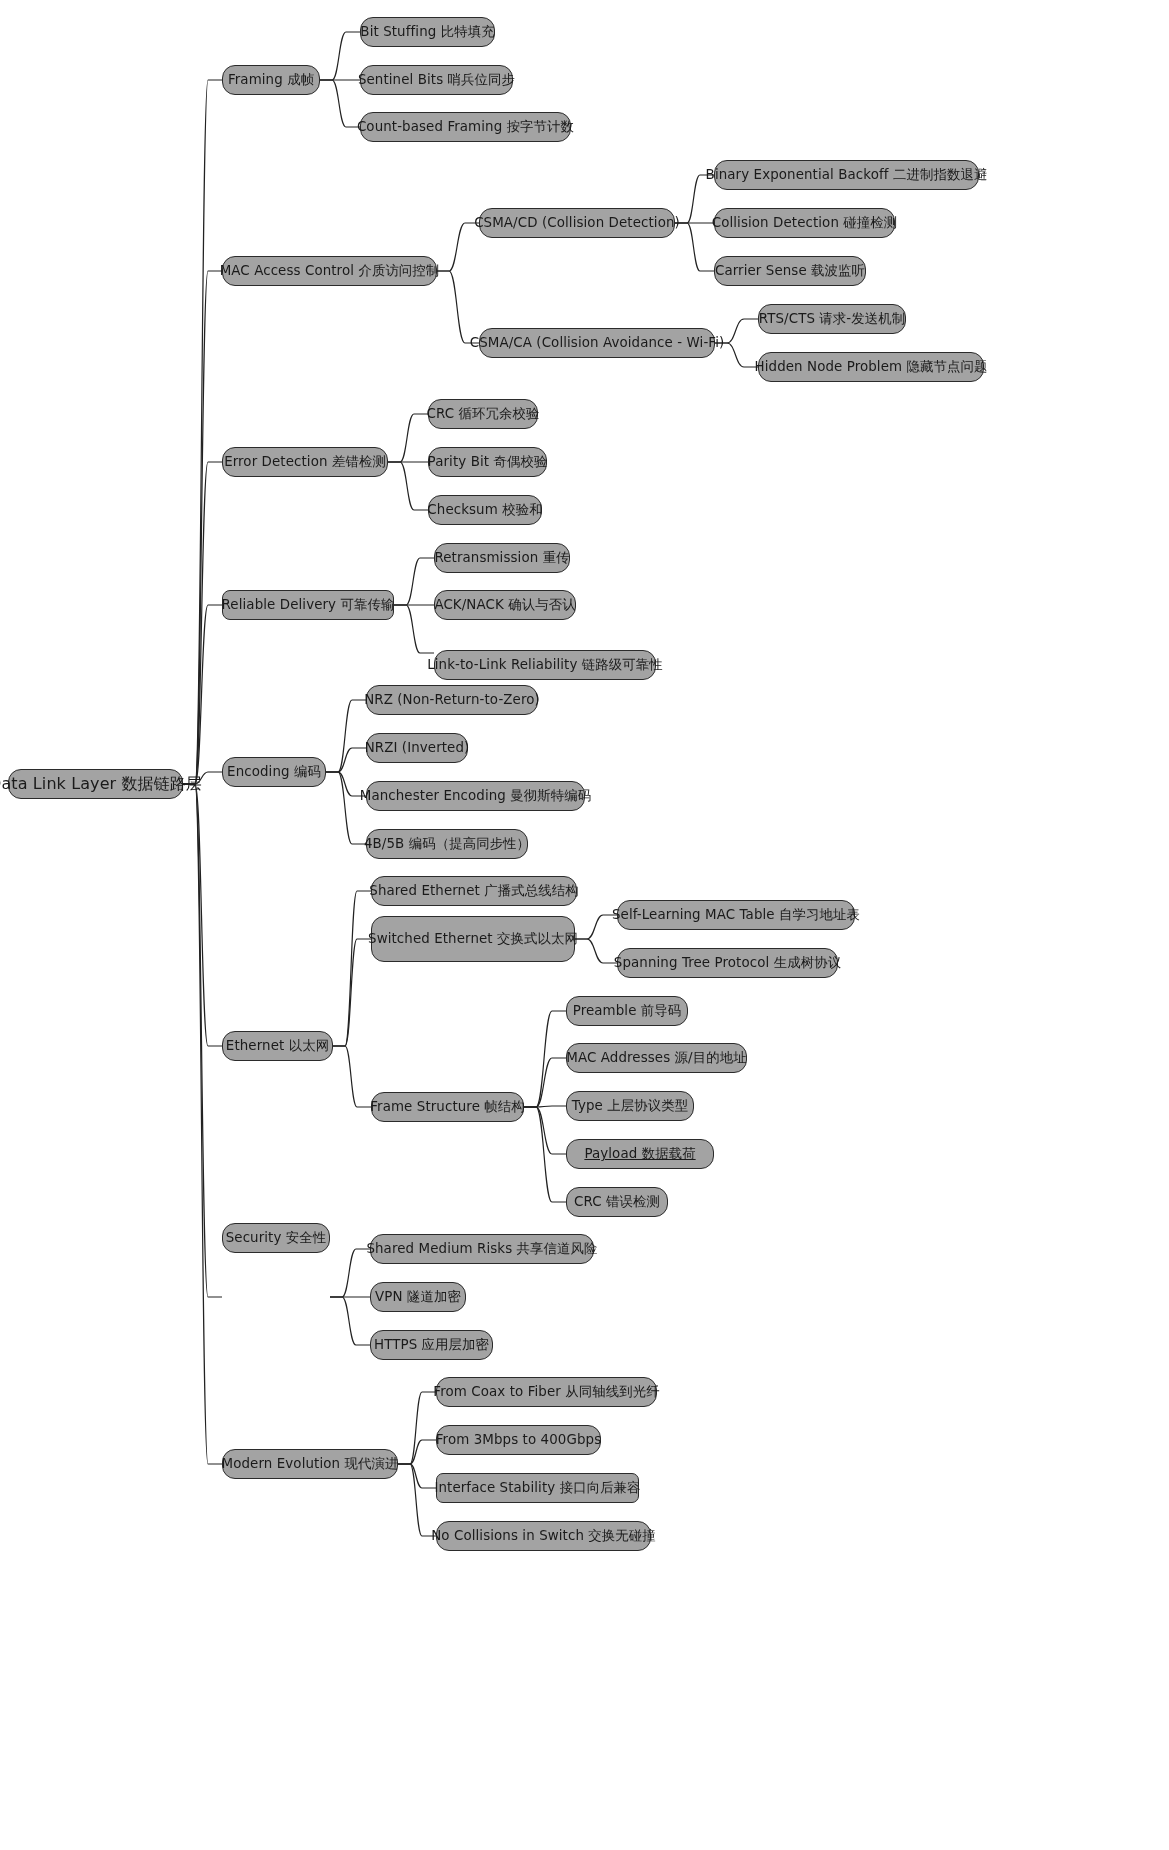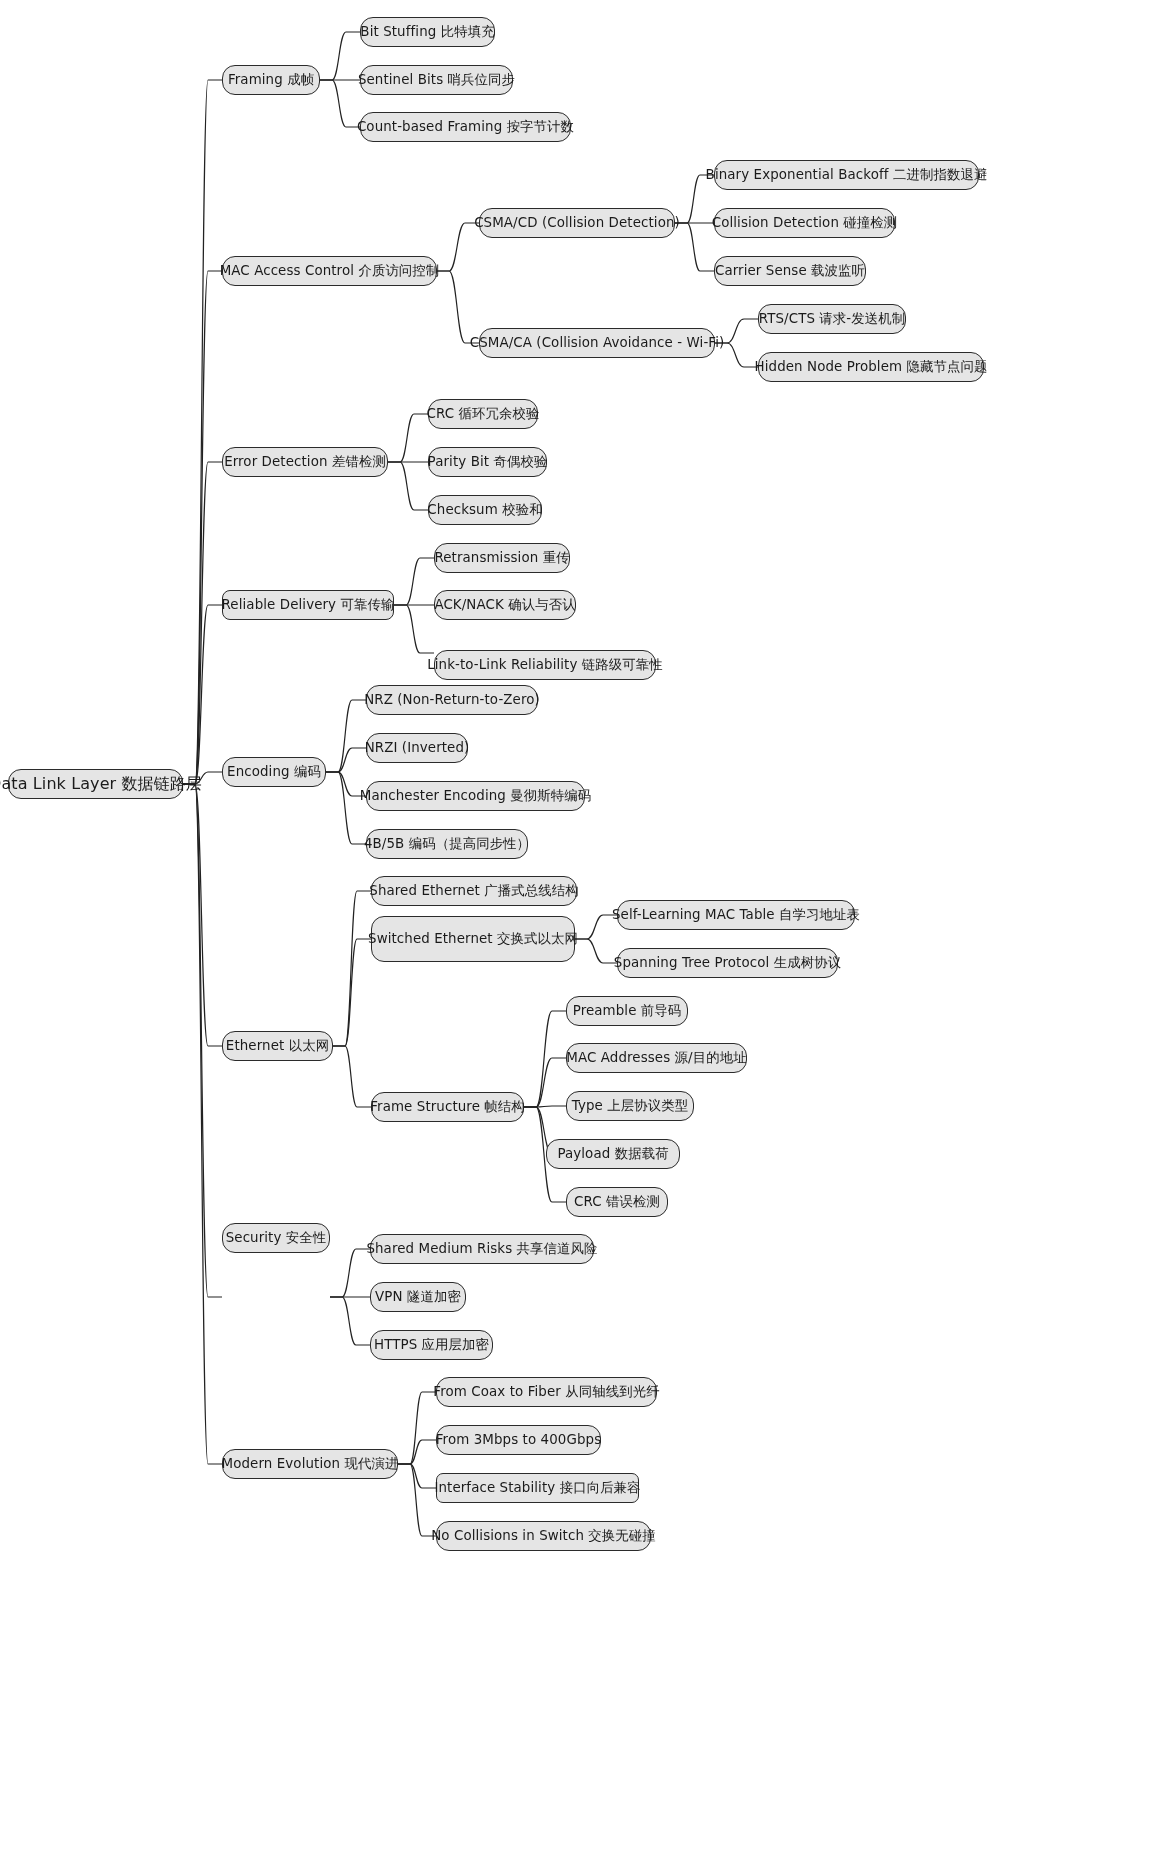--- a/index.html
+++ b/index.html
@@ -21,21 +21,21 @@
     position: absolute;
     left: 0;
     top: 0;
     width: 1169px;
     height: 1850px;
     pointer-events: none;
   }
   .node {
     position: absolute;
     box-sizing: border-box;
-    background: #e5e5e5;
+    background: #a3a3a3;
     border: 1.4px solid #2b2b2b;
     border-radius: 13px;
     color: #1a1a1a;
     font-size: 13.4px;
     line-height: 1;
     display: flex;
     align-items: center;
     justify-content: center;
     white-space: nowrap;
     padding: 0 23px;
@@ -126,21 +126,21 @@
       <div class="node" style="left: 366px; top: 844px; width: 162px; height: 30px;">4B/5B 编码（提高同步性）</div>
       <div class="node" style="left: 222px; top: 1046px; width: 111px; height: 30px;">Ethernet 以太网</div>
       <div class="node" style="left: 371px; top: 891px; width: 206px; height: 30px;">Shared Ethernet 广播式总线结构</div>
       <div class="node" style="left: 371px; top: 939px; width: 204px; height: 46px;">Switched Ethernet 交换式以太网</div>
       <div class="node" style="left: 617px; top: 915px; width: 238px; height: 30px;">Self-Learning MAC Table 自学习地址表</div>
       <div class="node" style="left: 617px; top: 963px; width: 221px; height: 30px;">Spanning Tree Protocol 生成树协议</div>
       <div class="node" style="left: 371px; top: 1107px; width: 153px; height: 30px;">Frame Structure 帧结构</div>
       <div class="node" style="left: 566px; top: 1011px; width: 122px; height: 30px;">Preamble 前导码</div>
       <div class="node" style="left: 566px; top: 1058px; width: 181px; height: 30px;">MAC Addresses 源/目的地址</div>
       <div class="node" style="left: 566px; top: 1106px; width: 128px; height: 30px;">Type 上层协议类型</div>
-      <div class="node" style="left: 546px; top: 1154px; width: 134px; height: 30px;">Payload 数据载荷</div>
+      <div class="node" style="left: 566px; top: 1154px; width: 148px; height: 30px; text-decoration: underline;">Payload 数据载荷</div>
       <div class="node" style="left: 566px; top: 1202px; width: 102px; height: 30px;">CRC 错误检测</div>
       <div class="node" style="left: 222px; top: 1238px; width: 108px; height: 30px;">Security 安全性</div>
       <div class="node" style="left: 370px; top: 1249px; width: 224px; height: 30px;">Shared Medium Risks 共享信道风险</div>
       <div class="node" style="left: 370px; top: 1297px; width: 96px; height: 30px;">VPN 隧道加密</div>
       <div class="node" style="left: 370px; top: 1345px; width: 123px; height: 30px;">HTTPS 应用层加密</div>
       <div class="node" style="left: 222px; top: 1464px; width: 176px; height: 30px;">Modern Evolution 现代演进</div>
       <div class="node" style="left: 436px; top: 1392px; width: 221px; height: 30px;">From Coax to Fiber 从同轴线到光纤</div>
       <div class="node" style="left: 436px; top: 1440px; width: 165px; height: 30px;">From 3Mbps to 400Gbps</div>
       <div class="node" style="left: 436px; top: 1488px; width: 203px; height: 30px; border-radius: 7px;">Interface Stability 接口向后兼容</div>
       <div class="node" style="left: 436px; top: 1536px; width: 215px; height: 30px;">No Collisions in Switch 交换无碰撞</div>

